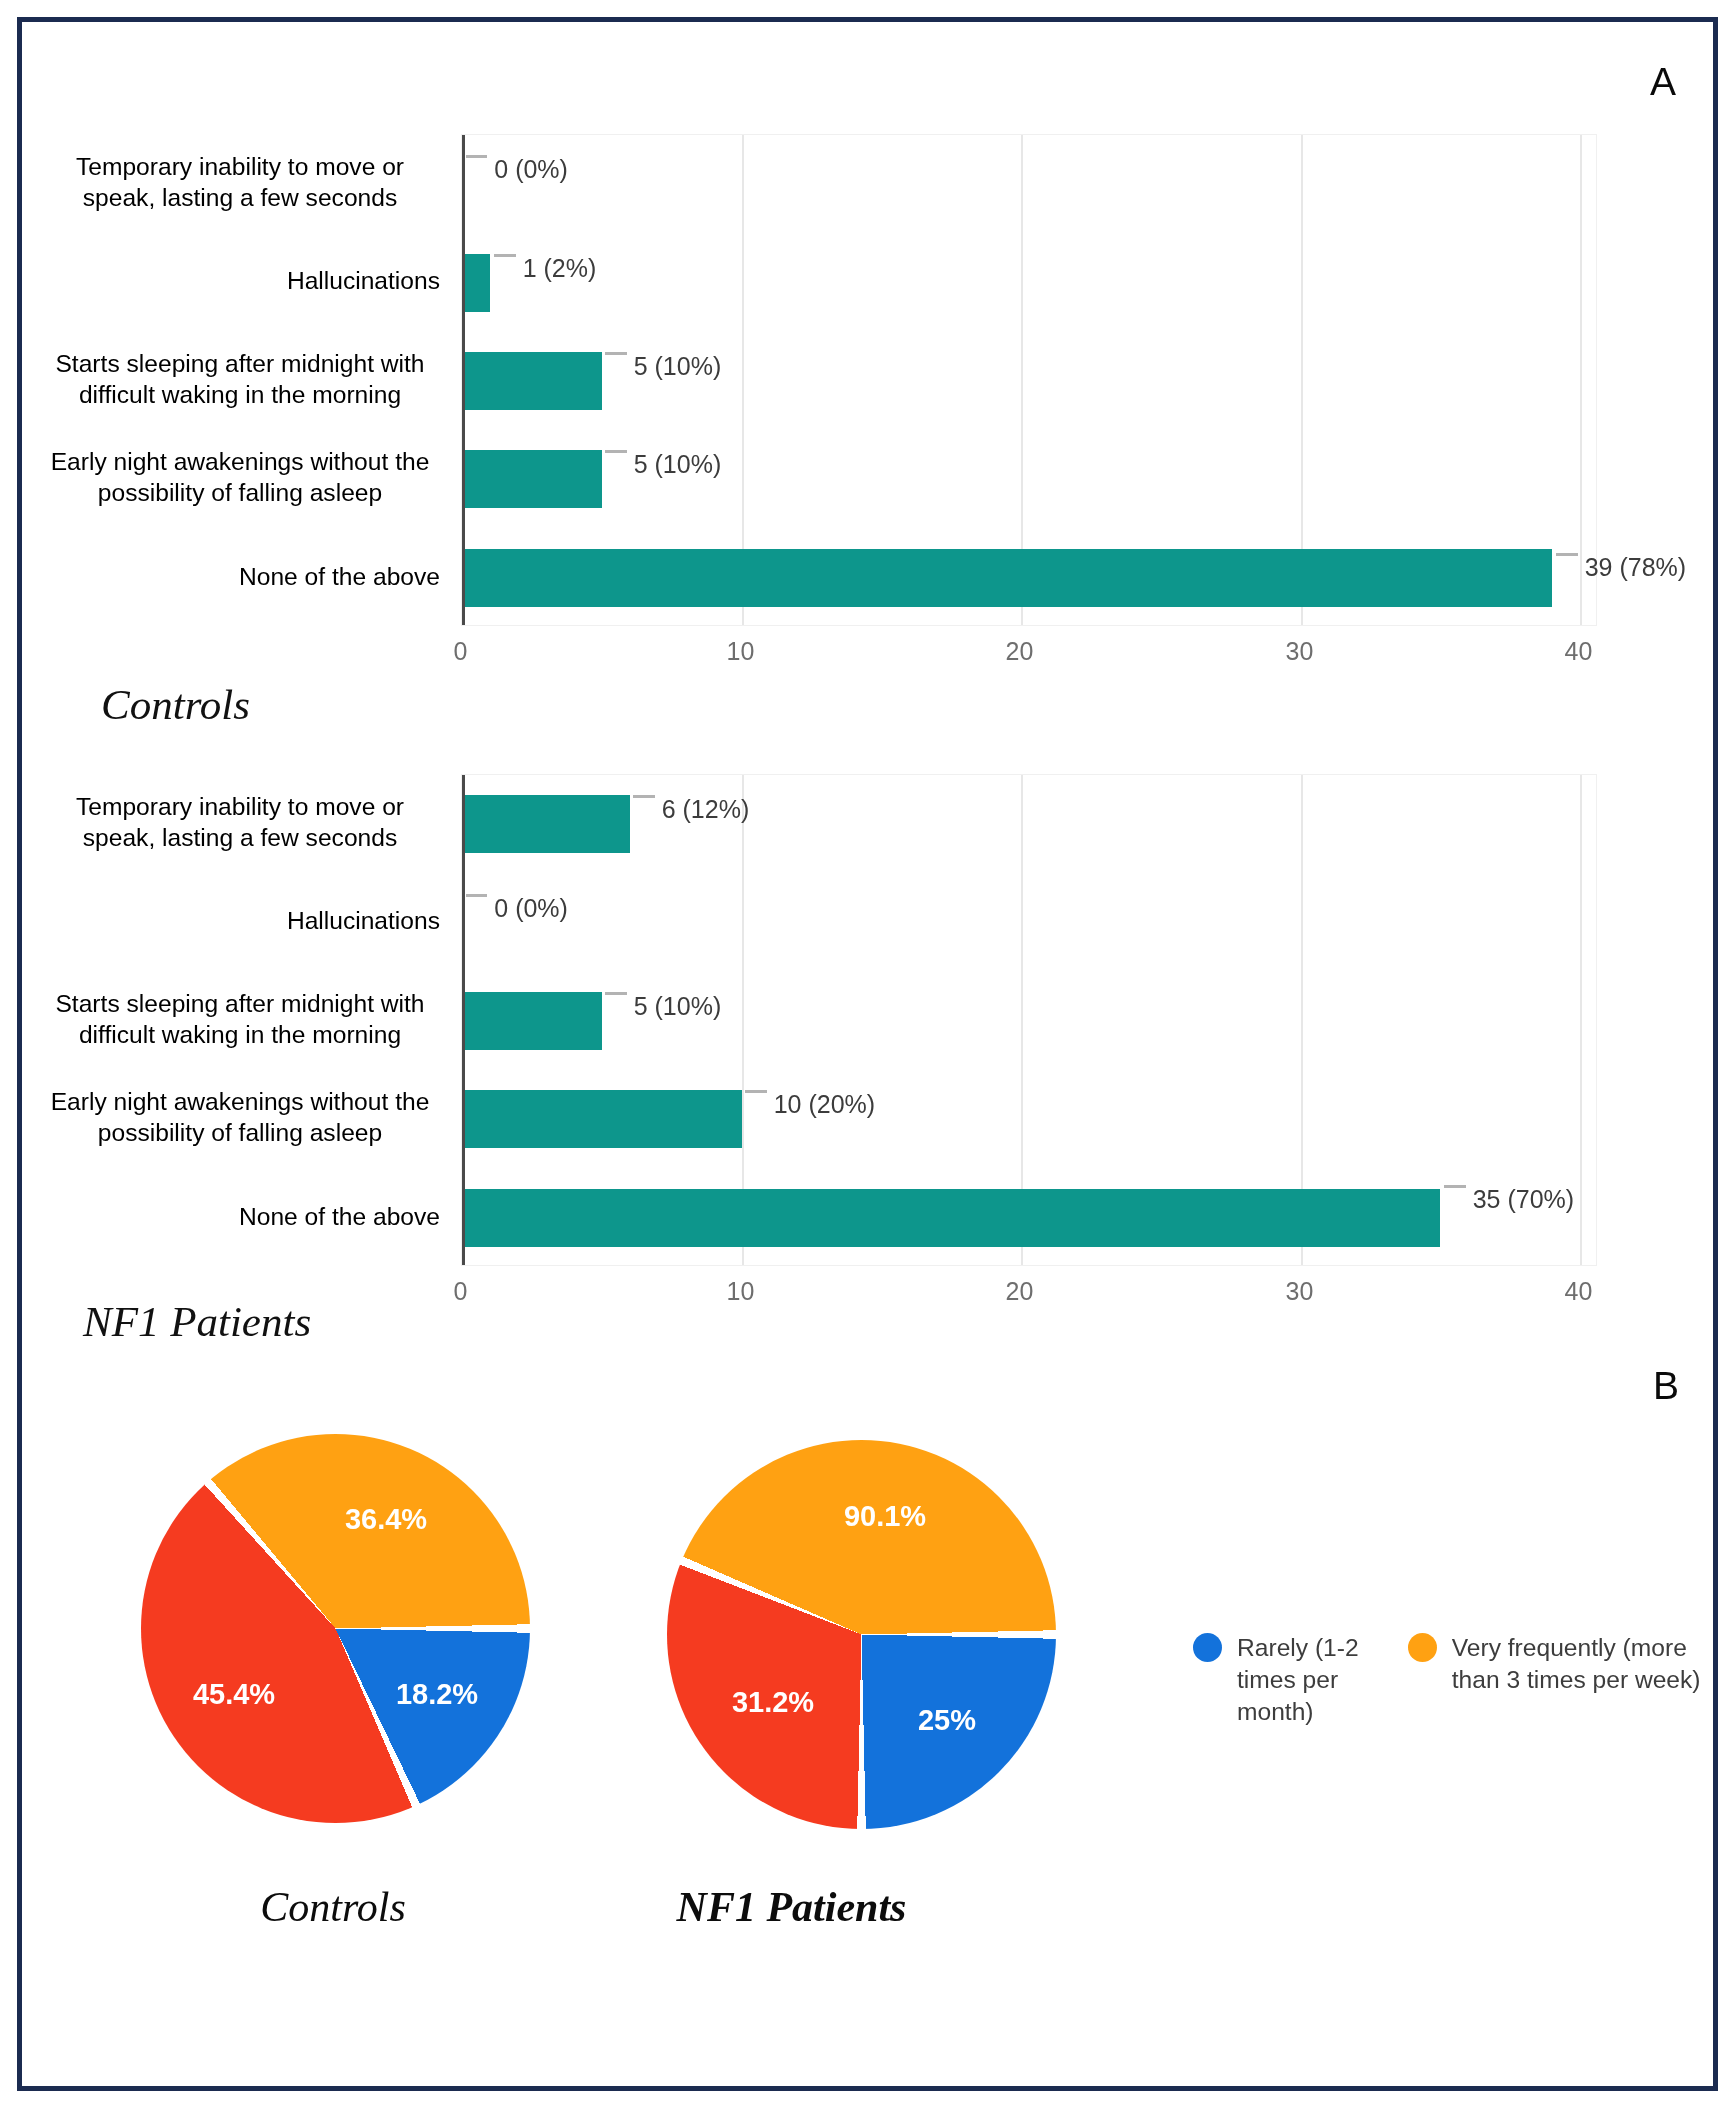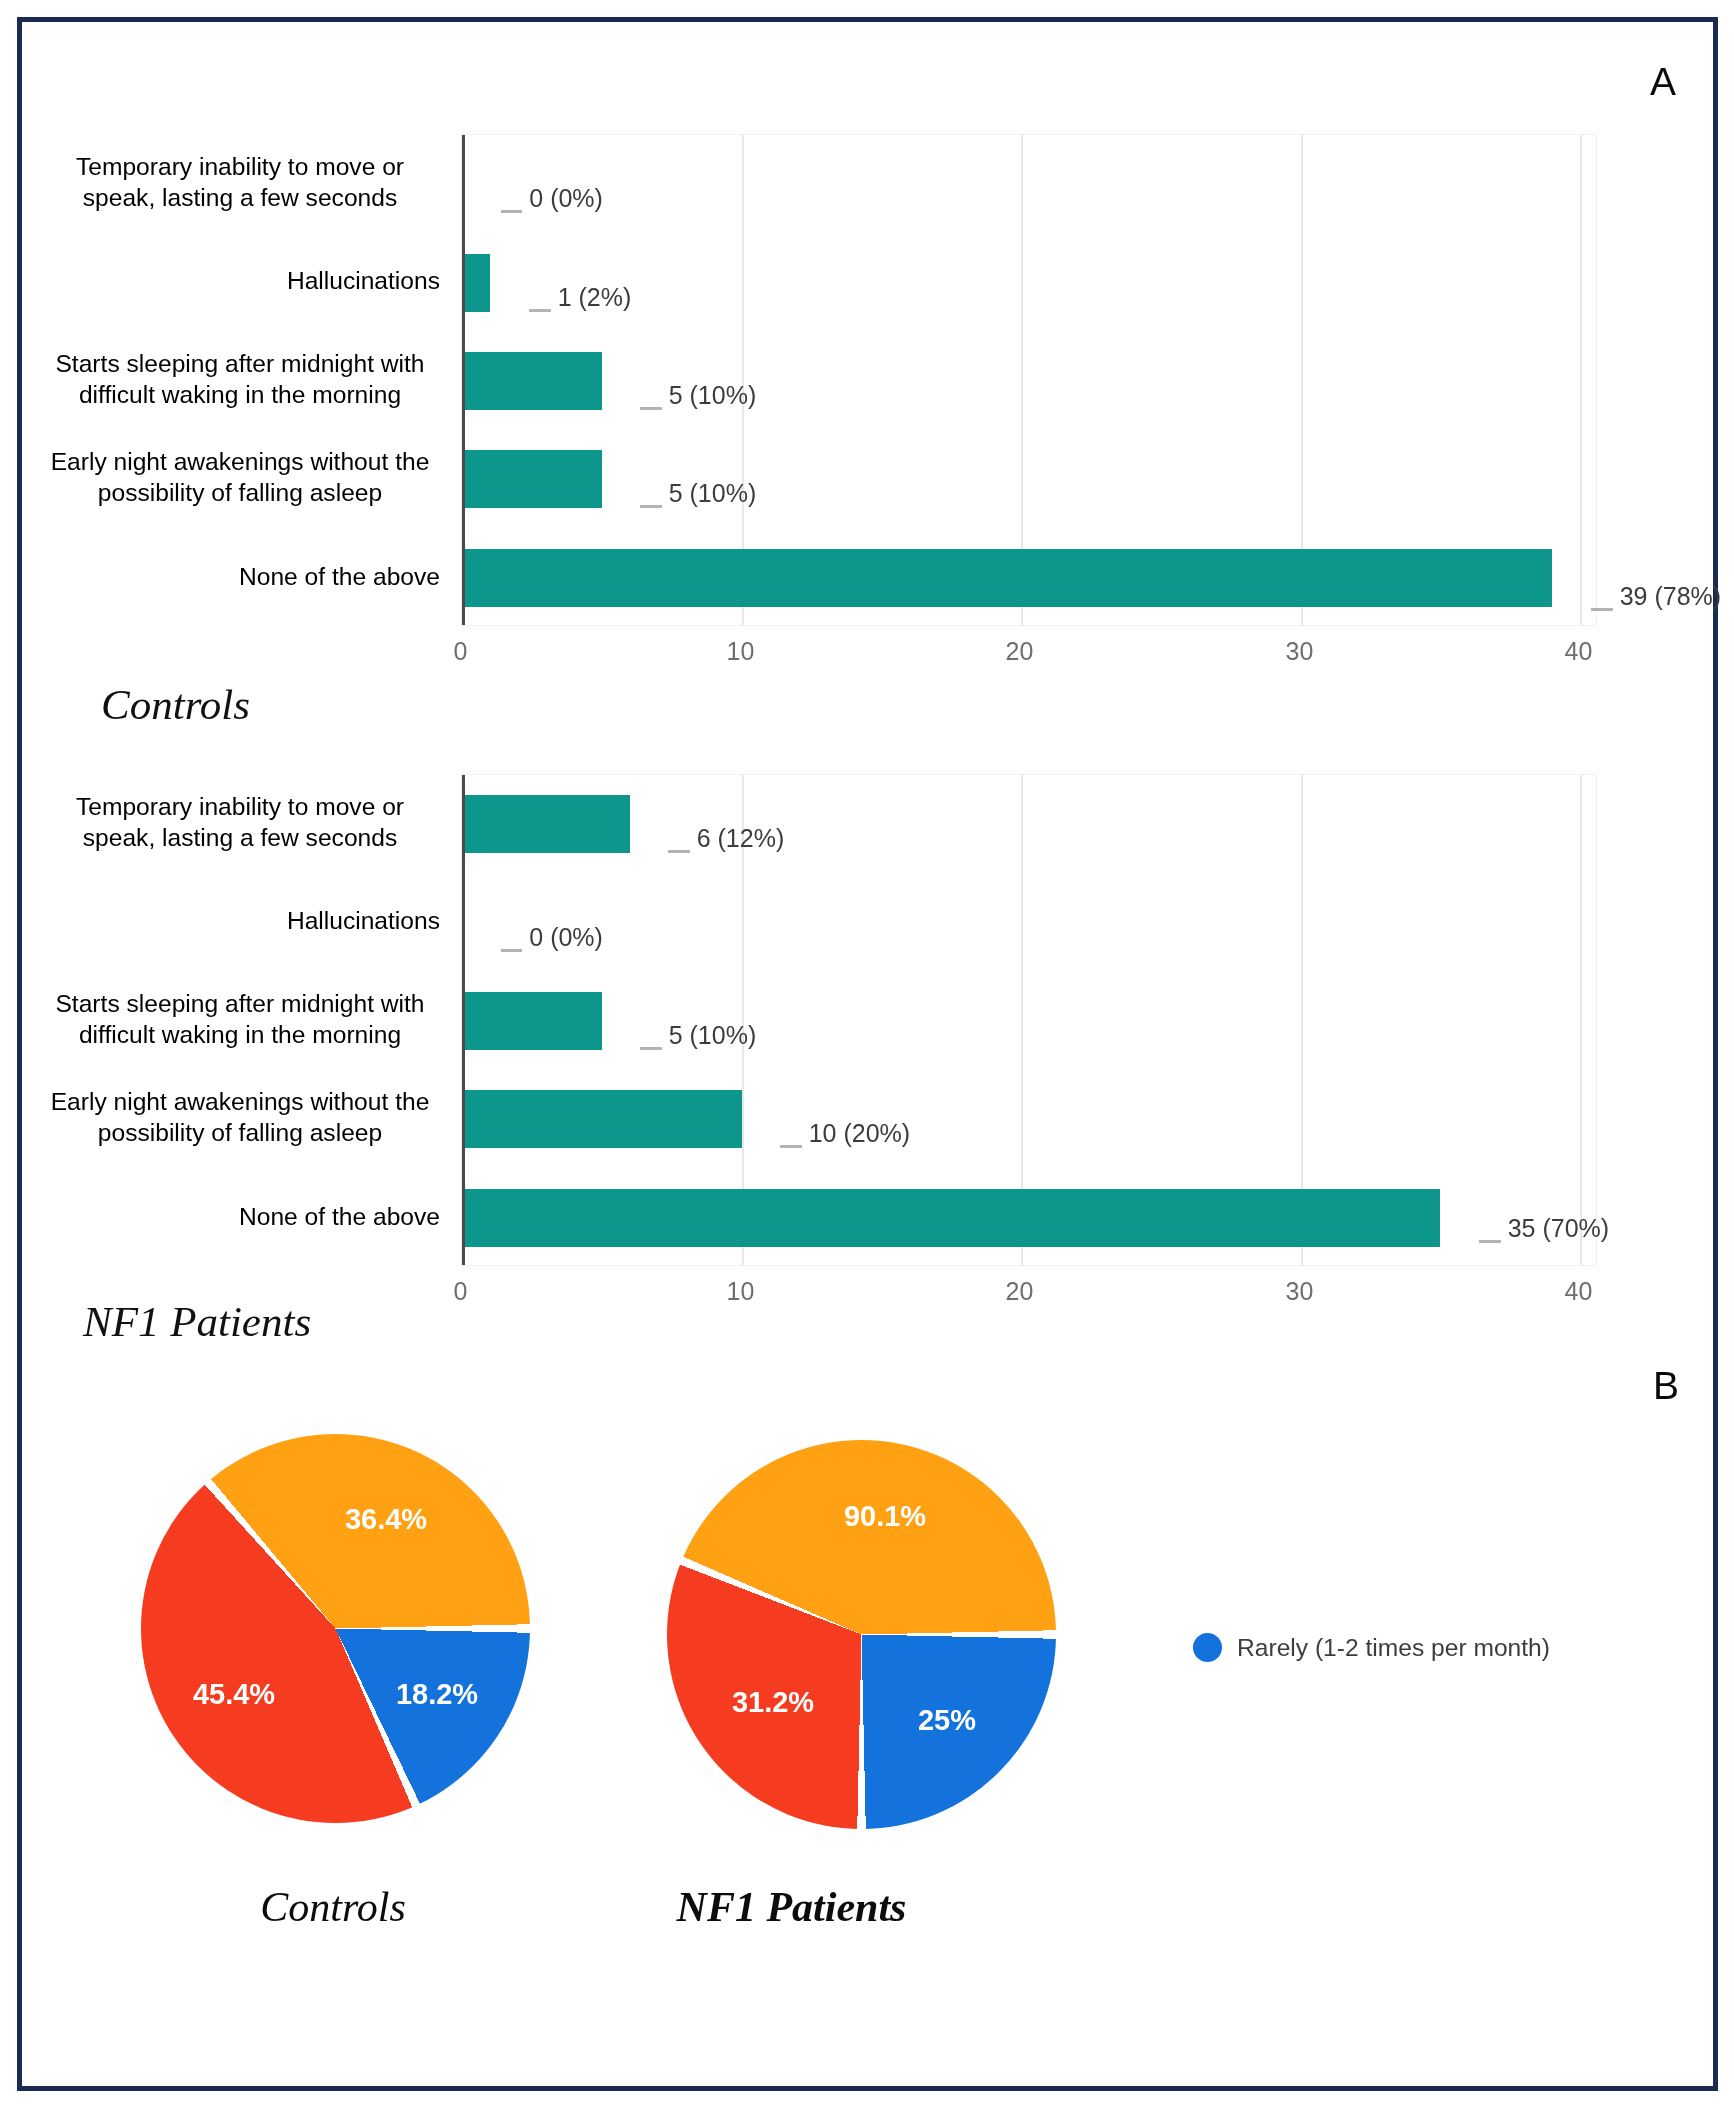--- a/index.html
+++ b/index.html
@@ -24,21 +24,21 @@
   .barchart .cat span {
     display:block; text-align:center; font-size:24.6px; line-height:1.25; color:#000;
   }
   .barchart .plot {
     position:absolute; left:461px; top:0; width:1136px; height:492px;
     border:1.3px solid #f0f0f0; box-sizing:border-box; background:#fff; overflow:visible;
   }
   .gridline { position:absolute; top:0; bottom:0; width:1.8px; background:#e7e7e7; }
   .gridline.axis { width:3.1px; background:#4a4a4a; z-index:2; }
   .bar { position:absolute; left:0; z-index:1; }
-  .valrow { position:absolute; display:flex; align-items:flex-end; height:58px; z-index:3;padding-left:35px; }
+  .valrow { position:absolute; display:flex; align-items:flex-start; height:58px; z-index:3; }
   .leader { width:21.5px; height:3.1px; background:#b3b3b3; margin-right:7.2px; flex:0 0 auto; }
   .val { font-size:25px; color:#3c3c3c; white-space:nowrap; }
   .barchart .ticks { position:absolute; left:461px; top:503px; width:1136px; height:40px; }
   .tick { position:absolute; width:89px; text-align:center; font-size:25px; color:#6e6e6e; }
   .chart-title {
     position:absolute; margin:0; font:italic 400 43px "Liberation Serif", serif; color:#111;
     white-space:nowrap;
   }
   
   .pie { position:absolute; width:389px; height:389px; border-radius:50%; }
@@ -200,15 +200,19 @@
     </div>
 
   <div class="pie-caption" style="left:154px; top:1883px; width:358px">Controls</div>
   <div class="pie-caption bold" style="left:568px; top:1883px; width:447px">NF1 Patients</div>
 
   <div class="legend">
       <div class="legend-item">
         <div class="legend-dot" style="background: rgb(19, 114, 219);"></div>
         <div class="legend-label">Rarely (1-2 times per month)</div>
       </div>
+      <div class="legend-item">
+        <div class="legend-dot" style="background: rgb(255, 161, 18);"></div>
+        <div class="legend-label">Very frequently (more than 3 times per week)</div>
+      </div>
     </div>
 </div>
 
 
 </body></html>

